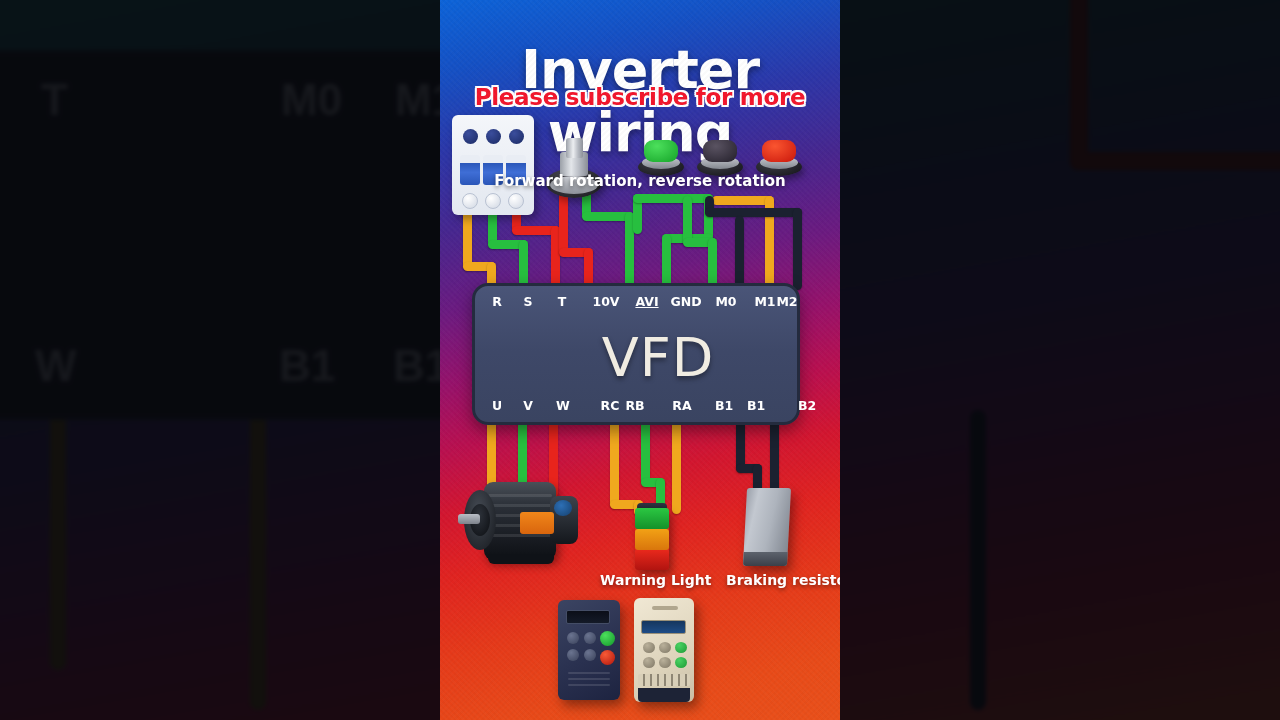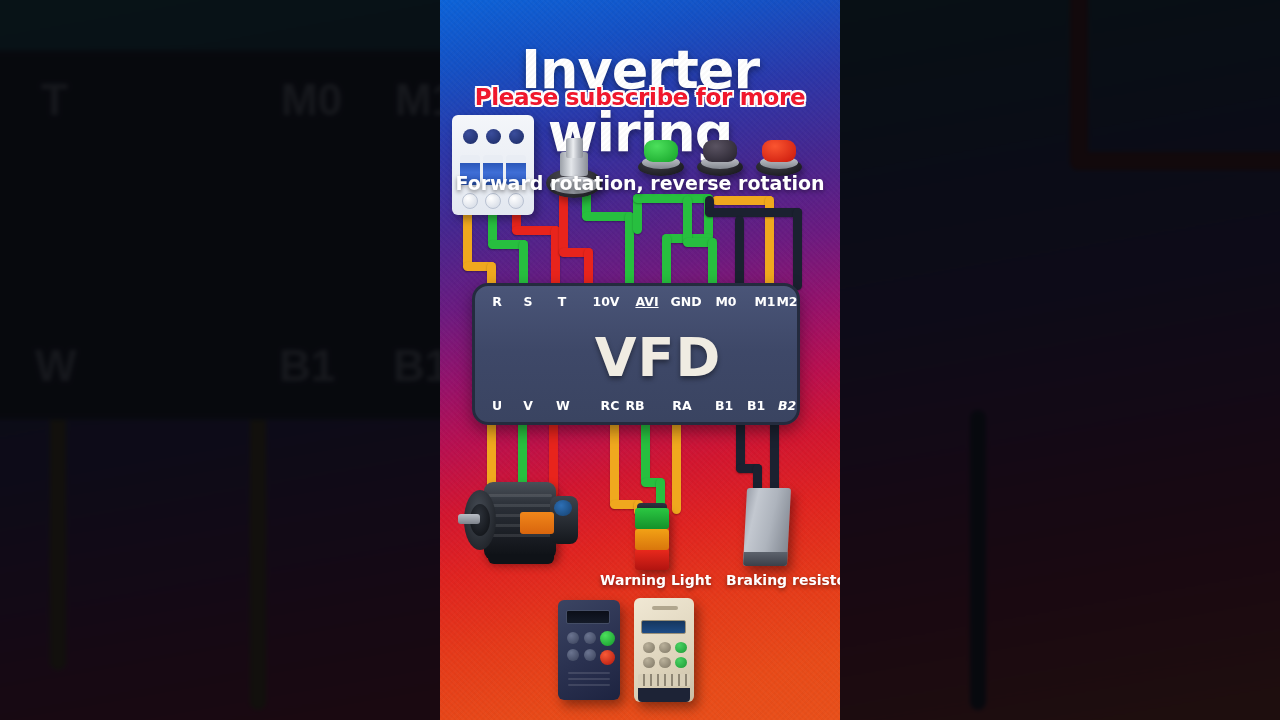--- a/index.html
+++ b/index.html
@@ -65,21 +65,21 @@
 
   
   .vfd{
     position:absolute; left:32px; top:283px; width:328px; height:142px;
     background:linear-gradient(180deg,#4a5578 0%,#3e4868 48%,#3a4461 100%);
     border:3px solid #242b3e; border-radius:16px; z-index:6;
     box-shadow:0 6px 16px rgba(0,0,0,.40);
   }
   .vfd-word{
     position:absolute; left:0; right:0; top:40px; text-align:center;
-    color:#f0ece2; font-size:54px; font-weight:bold; letter-spacing:1px;
+    color:#f0ece2; font-size:54px; font-weight:normal; letter-spacing:1px;
     font-family:"DejaVu Sans", sans-serif;
     text-shadow:0 3px 5px rgba(0,0,0,.40);
     margin-left:44px;
   }
   .term-row{ position:absolute; left:0; right:0; height:16px; }
   .term-row.top{ top:8px; }
   .term-row.bot{ bottom:8px; }
   .term{
     position:absolute; color:#fff; font-size:12.5px; font-weight:bold;
     transform:translateX(-50%); white-space:nowrap;
@@ -167,21 +167,21 @@
     box-shadow:4px 6px 12px rgba(0,0,0,.40); }
   .scr{ position:absolute; border-radius:2px; }
   .btn-r{ position:absolute; border-radius:50%; }
   .bar{ position:absolute; border-radius:1px; }
 
   
   .lbl{
     position:absolute; color:#fff; font-weight:bold; text-shadow:0 2px 4px rgba(0,0,0,.45);
     font-family:"DejaVu Sans", sans-serif; white-space:nowrap; z-index:7;
   }
-  .lbl-rot{ top:172px; left:0; right:0; text-align:center; font-size:19px; }
+  .lbl-rot{ top:172px; left:0; right:0; text-align:center; font-size:15px; }
   .lbl-warn{ top:572px; left:160px; font-size:14px; }
   .lbl-brake{ top:572px; left:286px; font-size:14px; }
 </style>
 </head>
 <body>
 
 <div id="stage">
 
   <div class="bg-layer">
     <div class="bg-scene">
@@ -332,21 +332,21 @@
 
       <div class="term-row bot">
         <span class="term" style="left:22px;">U</span>
         <span class="term" style="left:53px;">V</span>
         <span class="term" style="left:88px;">W</span>
         <span class="term" style="left:135px;">RC</span>
         <span class="term" style="left:160px;">RB</span>
         <span class="term" style="left:207px;">RA</span>
         <span class="term" style="left:249px;">B1</span>
         <span class="term" style="left:281px;">B1</span>
-        <span class="term" style="left:312px;font-style:italic;">B2</span>
+        <span class="term" style="left:332px;">B2</span>
       </div>
     </div>
 
     <div class="motor">
       <div class="m-body"></div>
       <div class="m-fin" style="top:14px;"></div>
       <div class="m-fin" style="top:24px;"></div>
       <div class="m-fin" style="top:34px;"></div>
       <div class="m-fin" style="top:44px;"></div>
       <div class="m-fin" style="top:54px;"></div>

